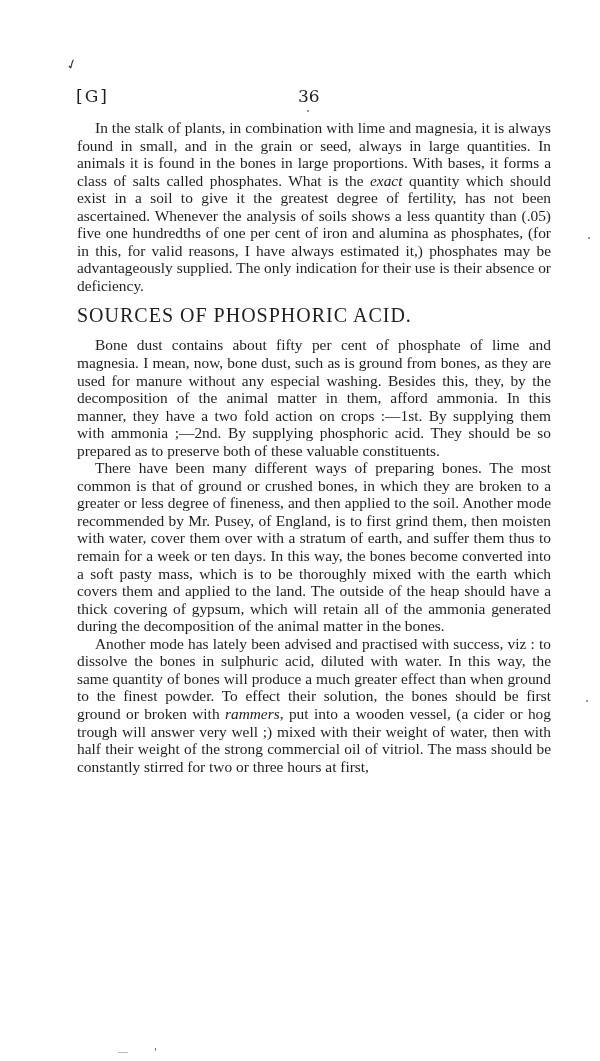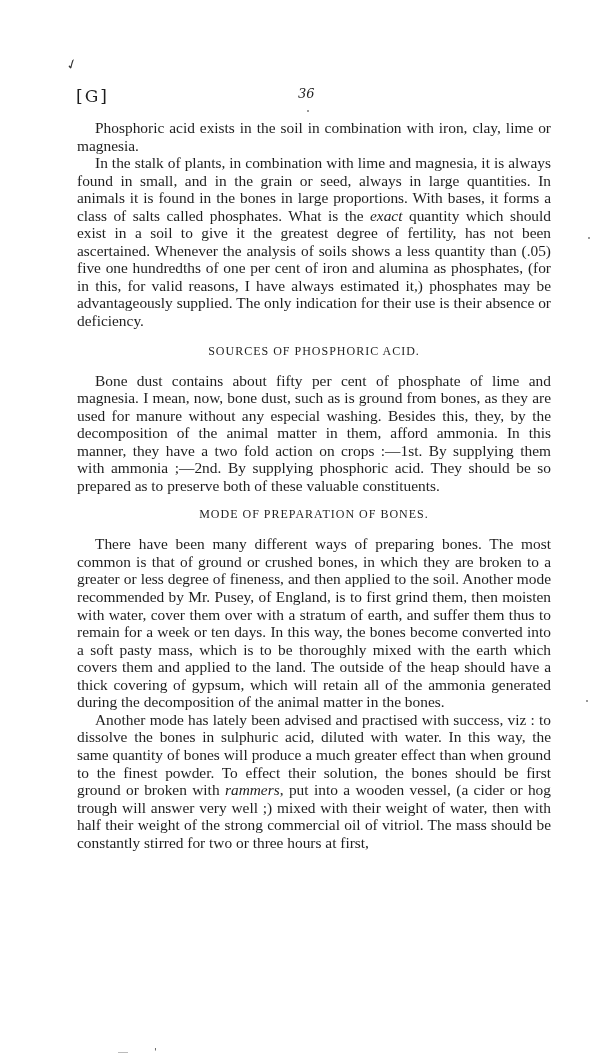--- a/index.html
+++ b/index.html
@@ -1,46 +1,44 @@
 <!DOCTYPE html>
 <html><head>
 <meta charset="utf-8">
 <style>
   html, body { margin: 0; padding: 0; background: #ffffff; }
   body { width: 600px; height: 1061px; position: relative; overflow: hidden;
          font-family: "DejaVu Serif", "Liberation Serif", serif; color: #1e1e1e; }
   .page { position: absolute; left: 0; top: 0; width: 600px; height: 1061px; }
   .mark { position: absolute; left: 66px; top: 56px; font-size: 14px; color: #333; transform: rotate(-20deg); }
   .sig { position: absolute; left: 76px; top: 86px; font-size: 17px; letter-spacing: 2px; }
-  .pageno { position: absolute; left: 298px; top: 86px; font-size: 13px; font-style: italic; }
+  .pageno { position: absolute; left: 298px; top: 86px; font-size: 17px; }
   .text { position: absolute; left: 77px; top: 119px; width: 474px;
           font-family: "Liberation Serif", serif; font-size: 15.4px; line-height: 17.55px; }
   .para { margin: 0; text-indent: 18px; text-align: justify; }
-  .heading { margin: 10px 0 9px 0; text-align: center; font-size: 12px; letter-spacing: 1px; line-height: 20px; }
+  .heading { margin: 10px 0 9px 0; text-align: left; font-size: 20px; letter-spacing: 1px; line-height: 20px; }
   .heading.first { margin-top: 11px; margin-bottom: 11px; }
   .heading.second { margin-top: 10px; margin-bottom: 11px; }
   em { }
   .speck { position: absolute; width: 2px; height: 2px; background: #999; }
   .footmark { position: absolute; left: 154px; top: 1046px; font-size: 10px; color: #444; }
   .footline { position: absolute; left: 118px; top: 1052px; width: 10px; height: 1px; background: #bbb; }
 </style>
 </head>
 <body>
 
 <div class="page">
   <div class="mark">✓</div>
   <div class="sig">[G]</div>
   <div class="pageno">36</div>
 
   <div class="text" id="body-text">
-      <p class="para"><span>Phosphoric acid exists in the soil in combination with iron, clay, lime or magnesia.</span></p>
       <p class="para"><span>In the stalk of plants, in combination with lime and magnesia, it is always found in small, and in the grain or seed, always in large quantities. In animals it is found in the bones in large proportions. With bases, it forms a class of salts called phosphates. What is the </span><em>exact</em><span> quantity which should exist in a soil to give it the greatest degree of fertility, has not been ascertained. Whenever the analysis of soils shows a less quantity than (.05) five one hundredths of one per cent of iron and alumina as phosphates, (for in this, for valid reasons, I have always estimated it,) phosphates may be advantageously supplied. The only indication for their use is their absence or deficiency.</span></p>
       <div class="heading first">SOURCES OF PHOSPHORIC ACID.</div>
       <p class="para"><span>Bone dust contains about fifty per cent of phosphate of lime and magnesia. I mean, now, bone dust, such as is ground from bones, as they are used for manure without any especial washing. Besides this, they, by the decomposition of the animal matter in them, afford ammonia. In this manner, they have a two fold action on crops :—1st. By supplying them with ammonia ;—2nd. By supplying phosphoric acid. They should be so prepared as to preserve both of these valuable constituents.</span></p>
-      <div class="heading second">MODE OF PREPARATION OF BONES.</div>
       <p class="para"><span>There have been many different ways of preparing bones. The most common is that of ground or crushed bones, in which they are broken to a greater or less degree of fineness, and then applied to the soil. Another mode recommended by Mr. Pusey, of England, is to first grind them, then moisten with water, cover them over with a stratum of earth, and suffer them thus to remain for a week or ten days. In this way, the bones become converted into a soft pasty mass, which is to be thoroughly mixed with the earth which covers them and applied to the land. The outside of the heap should have a thick covering of gypsum, which will retain all of the ammonia generated during the decomposition of the animal matter in the bones.</span></p>
       <p class="para"><span>Another mode has lately been advised and practised with success, viz : to dissolve the bones in sulphuric acid, diluted with water. In this way, the same quantity of bones will produce a much greater effect than when ground to the finest powder. To effect their solution, the bones should be first ground or broken with </span><em>rammers</em><span>, put into a wooden vessel, (a cider or hog trough will answer very well ;) mixed with their weight of water, then with half their weight of the strong commercial oil of vitriol. The mass should be constantly stirred for two or three hours at first,</span></p>
     </div>
 
   <div class="speck" style="left:307px;top:110px"></div>
   <div class="speck" style="left:588px;top:237px"></div>
   <div class="speck" style="left:586px;top:700px"></div>
   <div class="footline"></div>
   <div class="footmark">'</div>
 </div>

